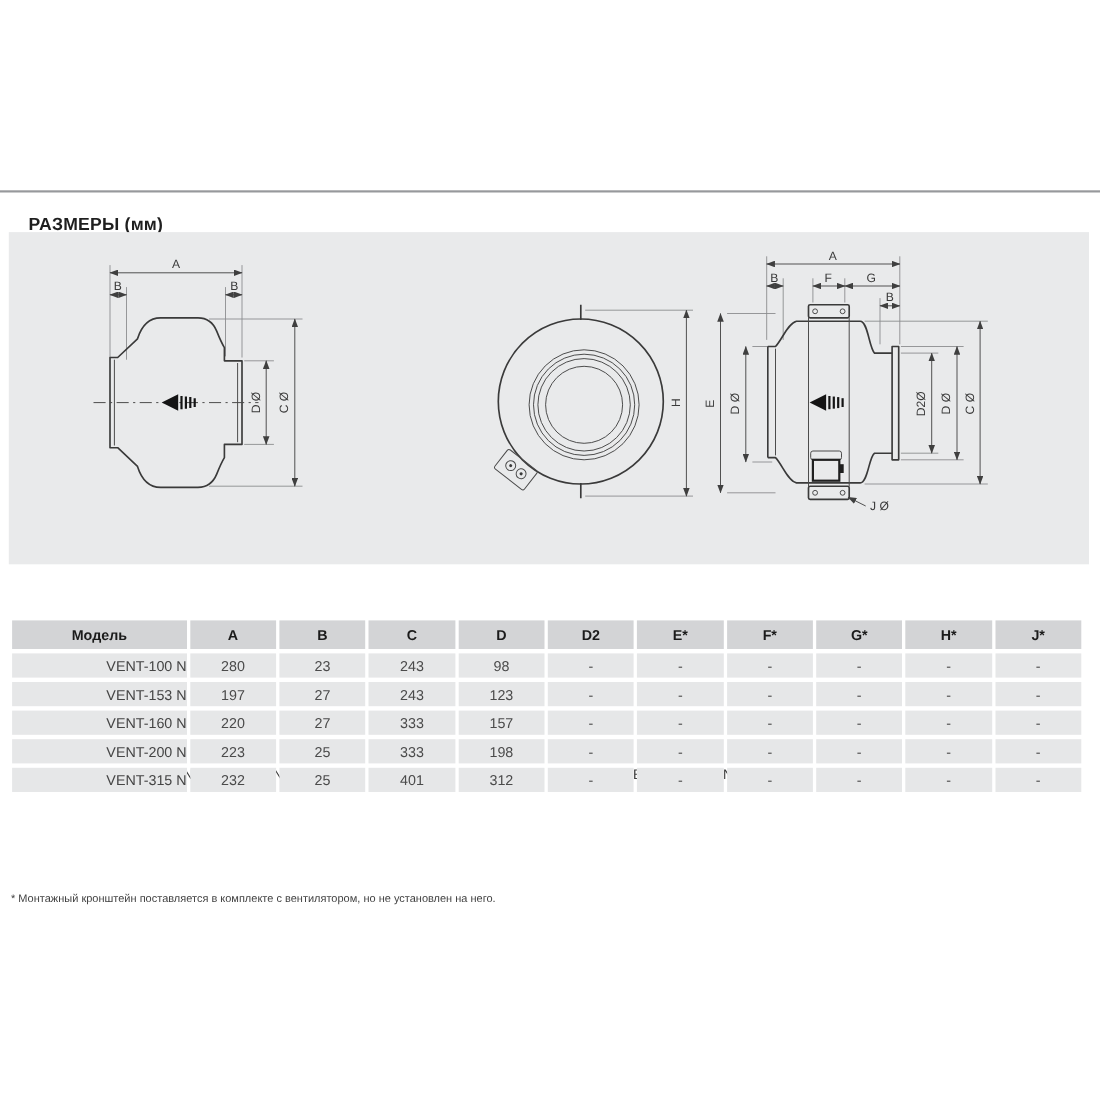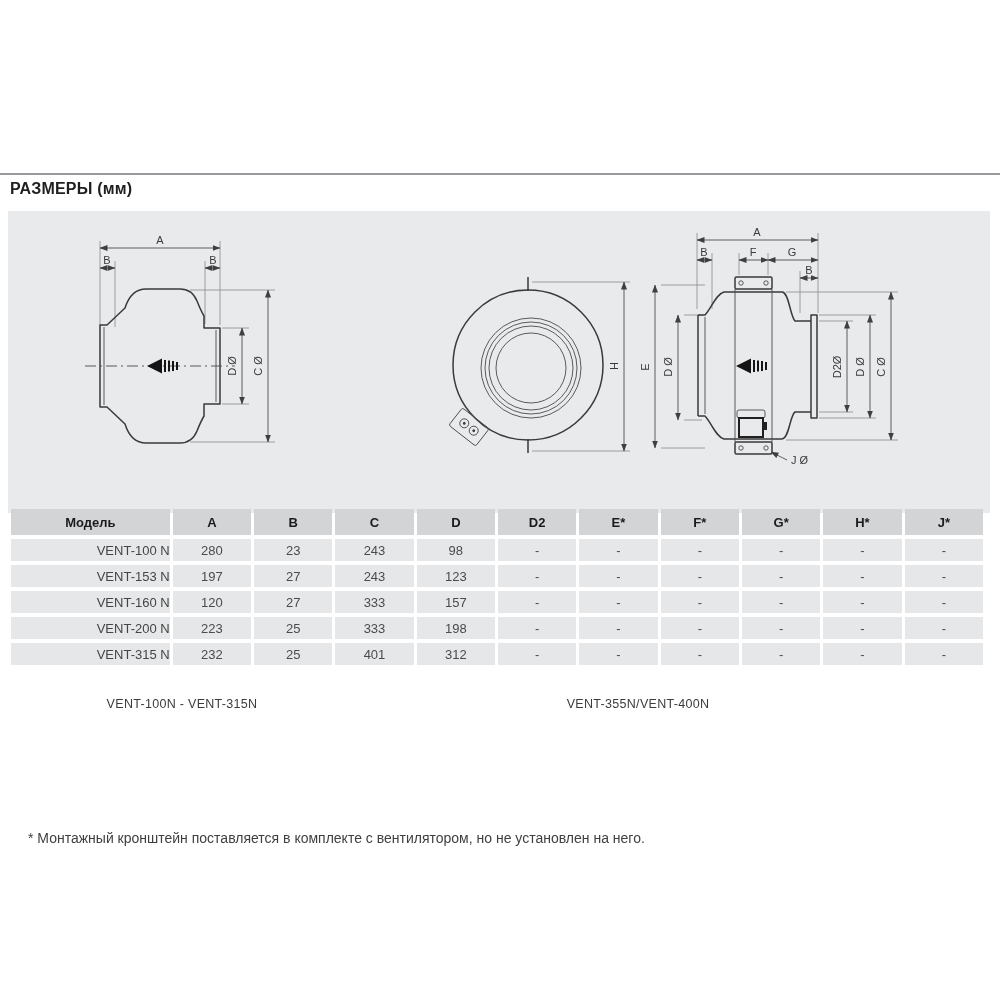--- a/index.html
+++ b/index.html
@@ -1,43 +1,43 @@
 <!DOCTYPE html>
 <html><head>
 <meta charset="utf-8">
 <style>
   html,body{margin:0;padding:0;background:#fff;}
   .page{position:relative;width:1000px;height:1000px;background:#ffffff;overflow:hidden;
         font-family:"Liberation Sans","DejaVu Sans",sans-serif;}
   .top-rule{position:absolute;left:0;top:173px;width:1000px;height:2px;background:#97999c;}
-  .title{position:absolute;left:10px;top:180px;margin:0;font-size:16px;font-weight:700;
+  .title{position:absolute;left:10px;top:180px;margin:16px;font-size:16px;font-weight:700;
          color:#1f1f1f;letter-spacing:.2px;}
   .panel{position:absolute;left:8px;top:211px;width:982px;height:302px;background:#e9eaeb;}
   .panel svg{position:absolute;}
   .svg-left{left:55px;top:10px;}
   .svg-right{left:432px;top:10px;}
   .caption{position:absolute;top:486px;transform:translateX(-50%);font-size:12.5px;
            color:#3c3c3c;white-space:nowrap;letter-spacing:.3px;}
   .cap-left{left:174px;}
   .cap-right{left:630px;}
   svg text{font-family:"Liberation Sans","DejaVu Sans",sans-serif;font-size:11px;fill:#3a3a3a;}
   .dim{stroke:#4f4f4f;stroke-width:.9;fill:none;}
   .ext{stroke:#8a8b8d;stroke-width:.8;fill:none;}
   .body{stroke:#3a3a3a;stroke-width:1.5;fill:none;stroke-linejoin:round;}
   .thin{stroke:#4a4a4a;stroke-width:.9;fill:none;}
   .cline{stroke:#4a4a4a;stroke-width:.9;fill:none;stroke-dasharray:11 4 2 4;}
   .bar{stroke:#141414;stroke-width:2;}
-  table.dims{position:absolute;left:8px;top:505px;width:978px;border-collapse:separate;
+  table.dims{position:absolute;left:8px;top:560px;width:978px;border-collapse:separate;
              border-spacing:3px 4px;table-layout:fixed;}
   table.dims th{background:#d3d4d6;color:#1b1b1b;font-size:13px;font-weight:700;
                 height:24px;text-align:center;padding:1px 0;}
   table.dims td{background:#e6e7e8;color:#4b4b4b;font-size:13px;height:20px;
                 text-align:center;padding:1px 0;}
   table.dims td.model{text-align:right;padding-left:12px;color:#454545;}
-  .footnote{position:absolute;left:10px;top:812px;margin:18px;font-size:14px;color:#3f3f3f;}
+  .footnote{position:absolute;left:10px;top:812px;margin:0;font-size:10px;color:#3f3f3f;}
 </style>
 </head>
 <body>
 
 <div class="page">
   <div class="top-rule"></div>
   <h1 class="title">РАЗМЕРЫ (мм)</h1>
 
   <div class="panel">
 
@@ -245,21 +245,21 @@
           <td>123</td>
           <td>-</td>
           <td>-</td>
           <td>-</td>
           <td>-</td>
           <td>-</td>
           <td>-</td>
         </tr>
         <tr>
           <td class="model">VENT-160 N</td>
-          <td>120</td>
+          <td>220</td>
           <td>27</td>
           <td>333</td>
           <td>157</td>
           <td>-</td>
           <td>-</td>
           <td>-</td>
           <td>-</td>
           <td>-</td>
           <td>-</td>
         </tr>

